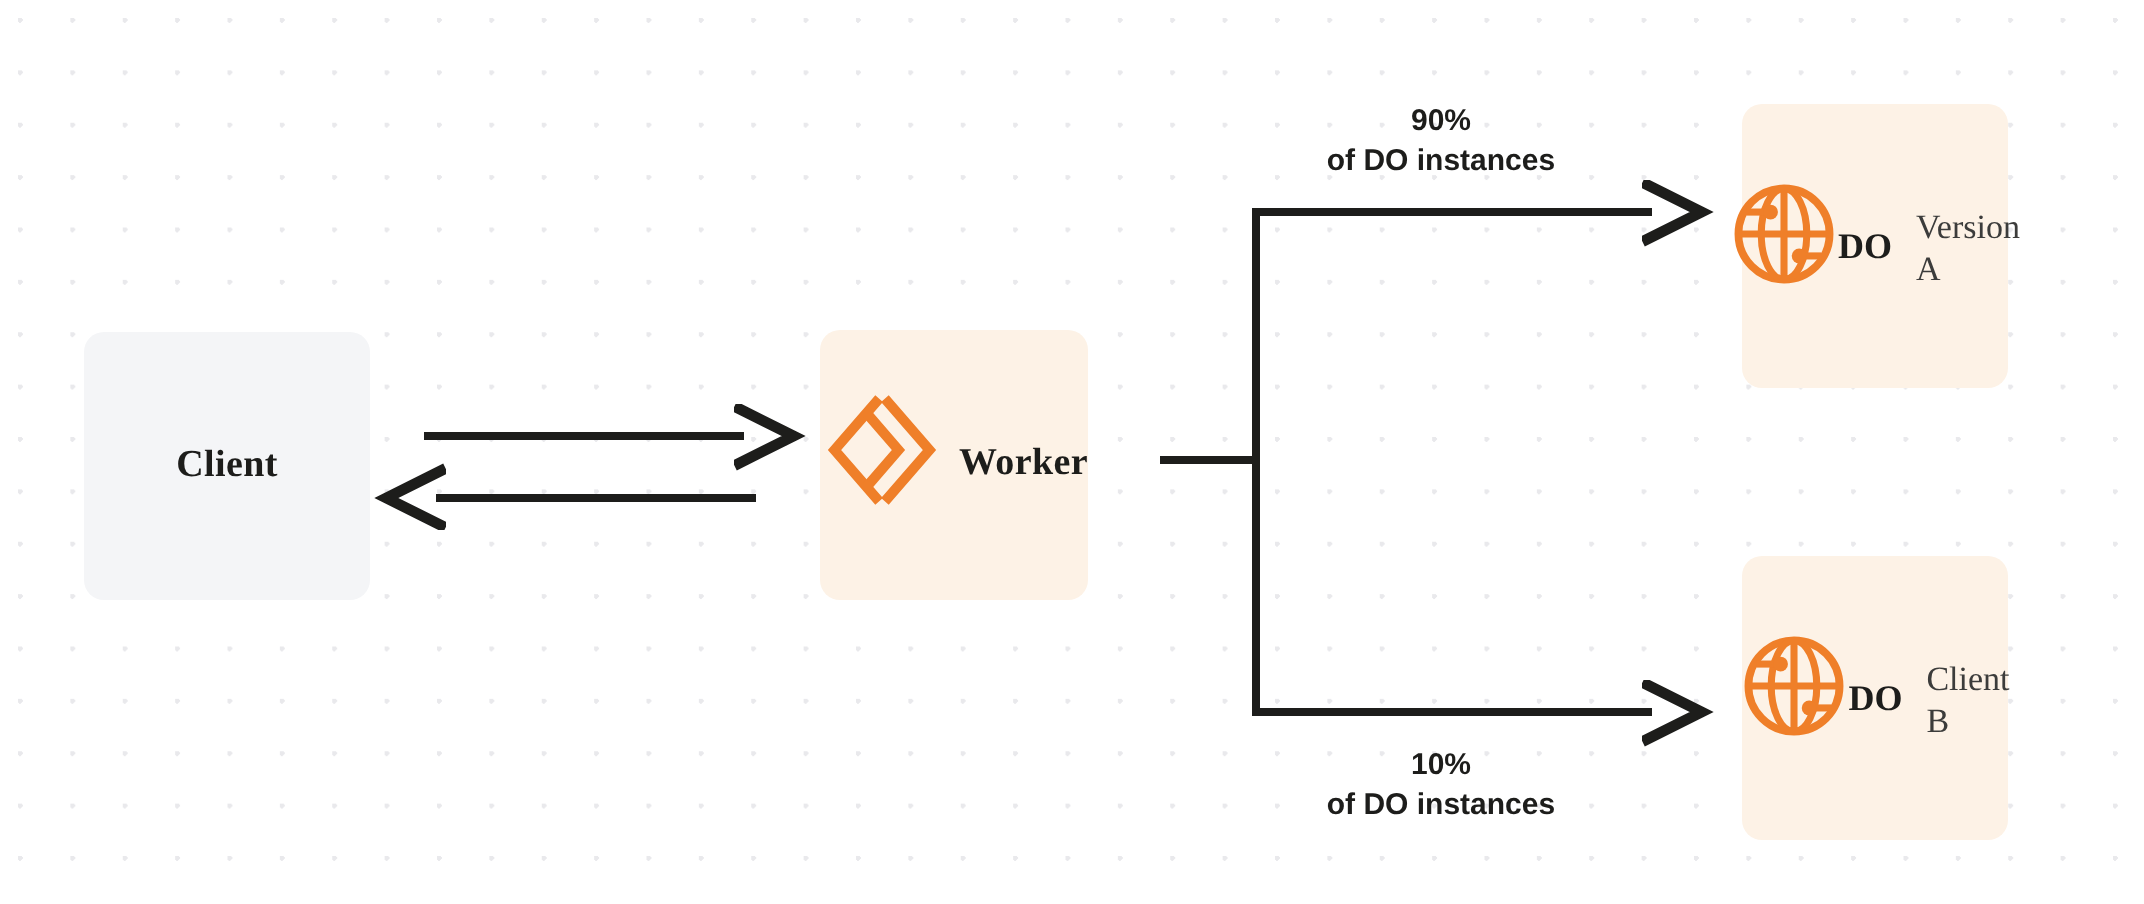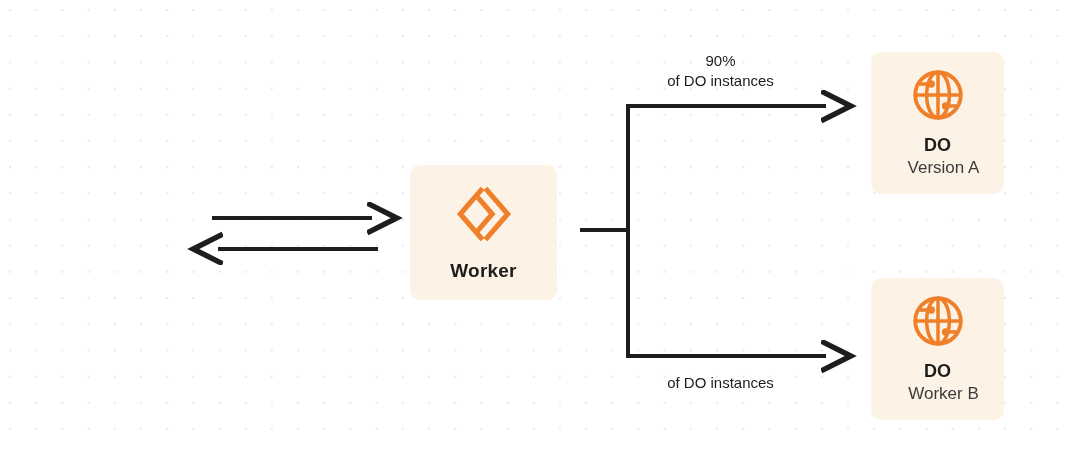--- a/index.html
+++ b/index.html
@@ -19,38 +19,40 @@
     background-image: radial-gradient(circle at 1px 1px, #e9e9ec 1.3px, transparent 1.4px);
     background-size: 26.2px 26.2px;
     background-position: 9px 9px;
   }
 
   
   .node {
     position: absolute;
     border-radius: 10px;
     display: flex;
-    flex-direction: column;
+    flex-direction: row;
     align-items: center;
     justify-content: center;
     box-sizing: border-box;
+    font-family: Liberation Serif, serif;
   }
   .node-client {
     left: 42px;
     top: 166px;
     width: 143px;
     height: 134px;
     background: #f4f5f7;
   }
   .node-worker {
     left: 410px;
     top: 165px;
-    width: 147px;
+    width: 134px;
     height: 135px;
     background: #fdf2e6;
+    justify-content: space-between;
   }
   .node-do-a {
     left: 871px;
     top: 52px;
     width: 133px;
     height: 142px;
     background: #fdf2e6;
   }
   .node-do-b {
     left: 871px;
@@ -96,21 +98,21 @@
     width: 1072px;
     height: 452px;
     pointer-events: none;
   }
 
   
   .edge-label {
     position: absolute;
     text-align: center;
     font-size: 15px;
-    font-weight: normal;
+    font-weight: bold;
     color: #1d1d1b;
     line-height: 1.35;
     white-space: nowrap;
   }
   .edge-label .pct { display: block; }
   .edge-label .desc { display: block; text-align: center; }
   .label-top {
     left: 618px;
     top: 51px;
     width: 205px;
@@ -160,23 +162,27 @@
       <line x1="626" y1="356" x2="826" y2="356" stroke="#1d1d1b" stroke-width="4" marker-end="url(#arrowR)"></line>
     </g>
   </svg>
 
   <div class="edge-label label-top">
     <span class="pct">90%</span>
     <span class="desc">of DO instances</span>
   </div>
 
   <div class="edge-label label-bottom">
+    <span class="pct">10%</span>
     <span class="desc">of DO instances</span>
   </div>
 
+  <div class="node node-client">
+    <span class="node-title">Client</span>
+  </div>
 
   <div class="node node-worker">
     <span class="icon-wrap worker-icon-wrap">
       <svg width="62" height="62" viewBox="0 0 64 64" xmlns="http://www.w3.org/2000/svg">
 
         <path d="M30.5 5.5 L7.5 32 L30.5 58.5" fill="none" stroke="#ef7f29" stroke-width="5.2" stroke-linecap="butt" stroke-linejoin="miter"></path>
 
         <path d="M33.5 5.5 L56.5 32 L33.5 58.5" fill="none" stroke="#ef7f29" stroke-width="5.2" stroke-linecap="butt" stroke-linejoin="miter"></path>
 
         <path d="M24.5 13.5 L40.5 32 L24.5 50.5" fill="none" stroke="#ef7f29" stroke-width="5.2" stroke-linecap="butt" stroke-linejoin="miter"></path>
@@ -209,16 +215,16 @@
         <line x1="5" y1="32" x2="59" y2="32" stroke="#ef7f29" stroke-width="4.2"></line>
         <line x1="32" y1="5" x2="32" y2="59" stroke="#ef7f29" stroke-width="4.2"></line>
         <ellipse cx="32" cy="32" rx="13.5" ry="27" fill="none" stroke="#ef7f29" stroke-width="4.2"></ellipse>
         <path d="M10 19 H26" stroke="#ef7f29" stroke-width="4.2" fill="none"></path>
         <path d="M38 45 H54" stroke="#ef7f29" stroke-width="4.2" fill="none"></path>
         <circle cx="24" cy="19" r="4.4" fill="#ef7f29"></circle>
         <circle cx="41" cy="45" r="4.4" fill="#ef7f29"></circle>
       </svg>
     </span>
     <span class="node-title-sm">DO</span>
-    <span class="node-sub">Worker B</span>
+    <span class="node-sub">Client B</span>
   </div>
 
 </div>
 
 </body></html>

